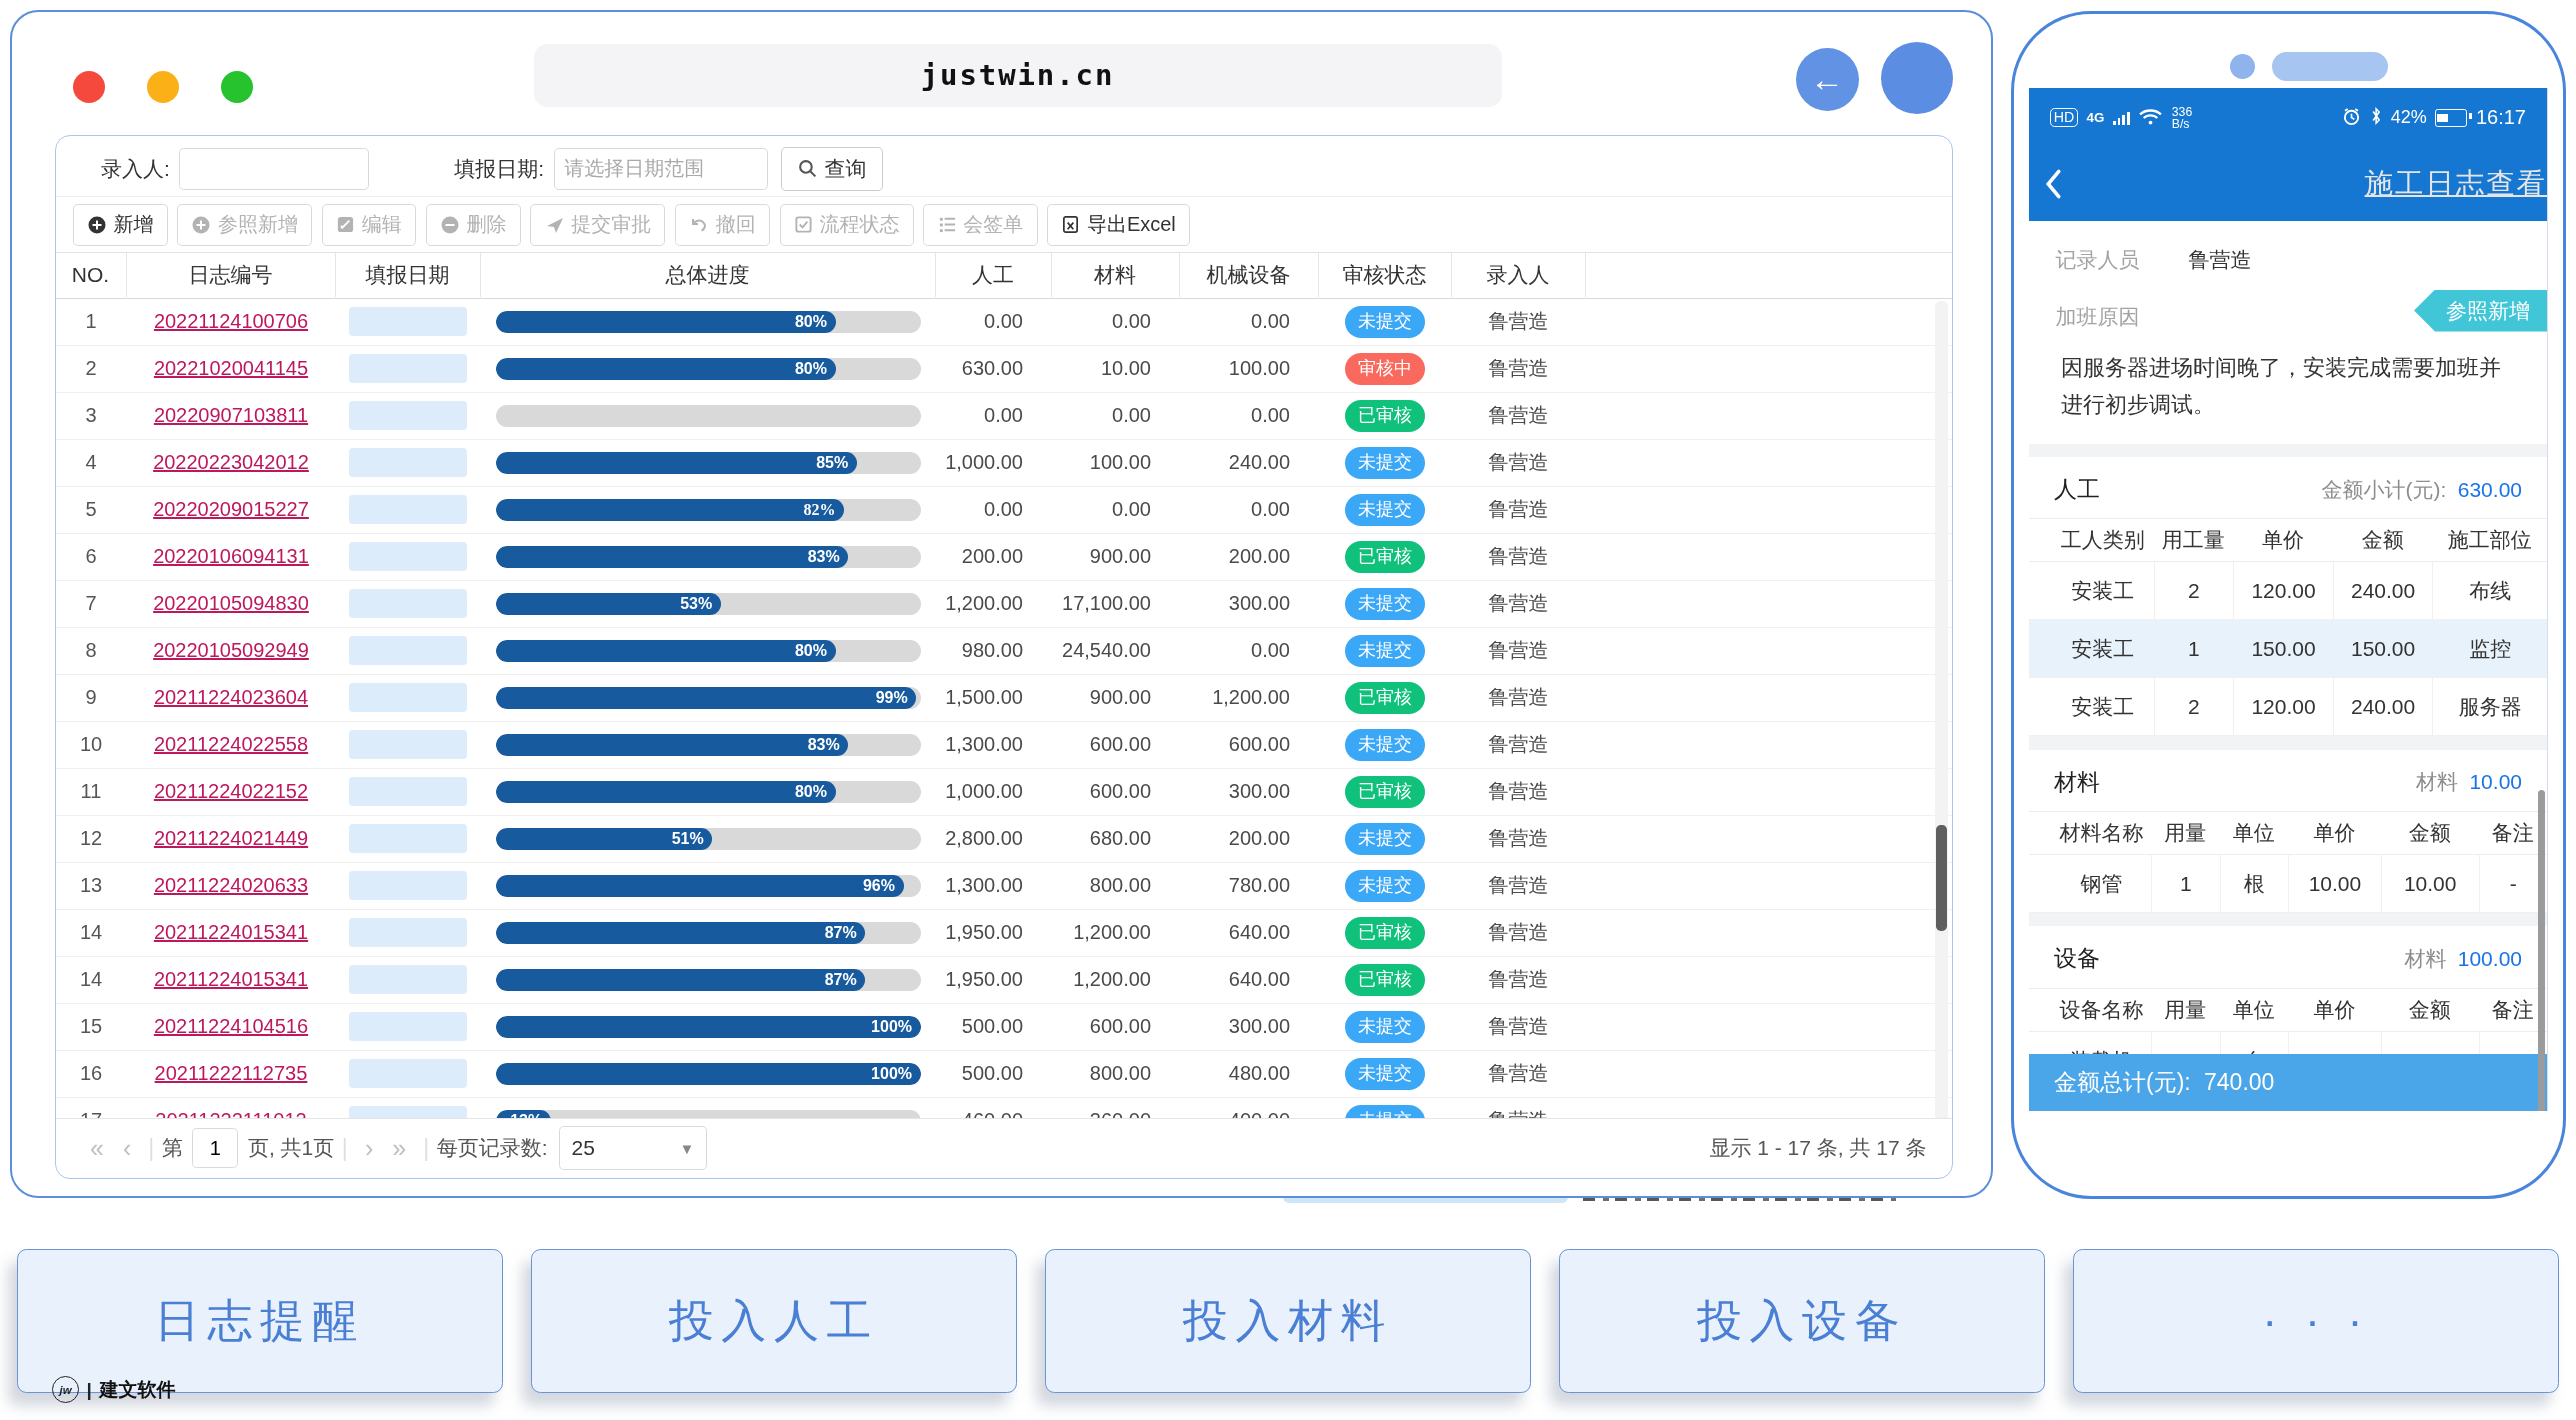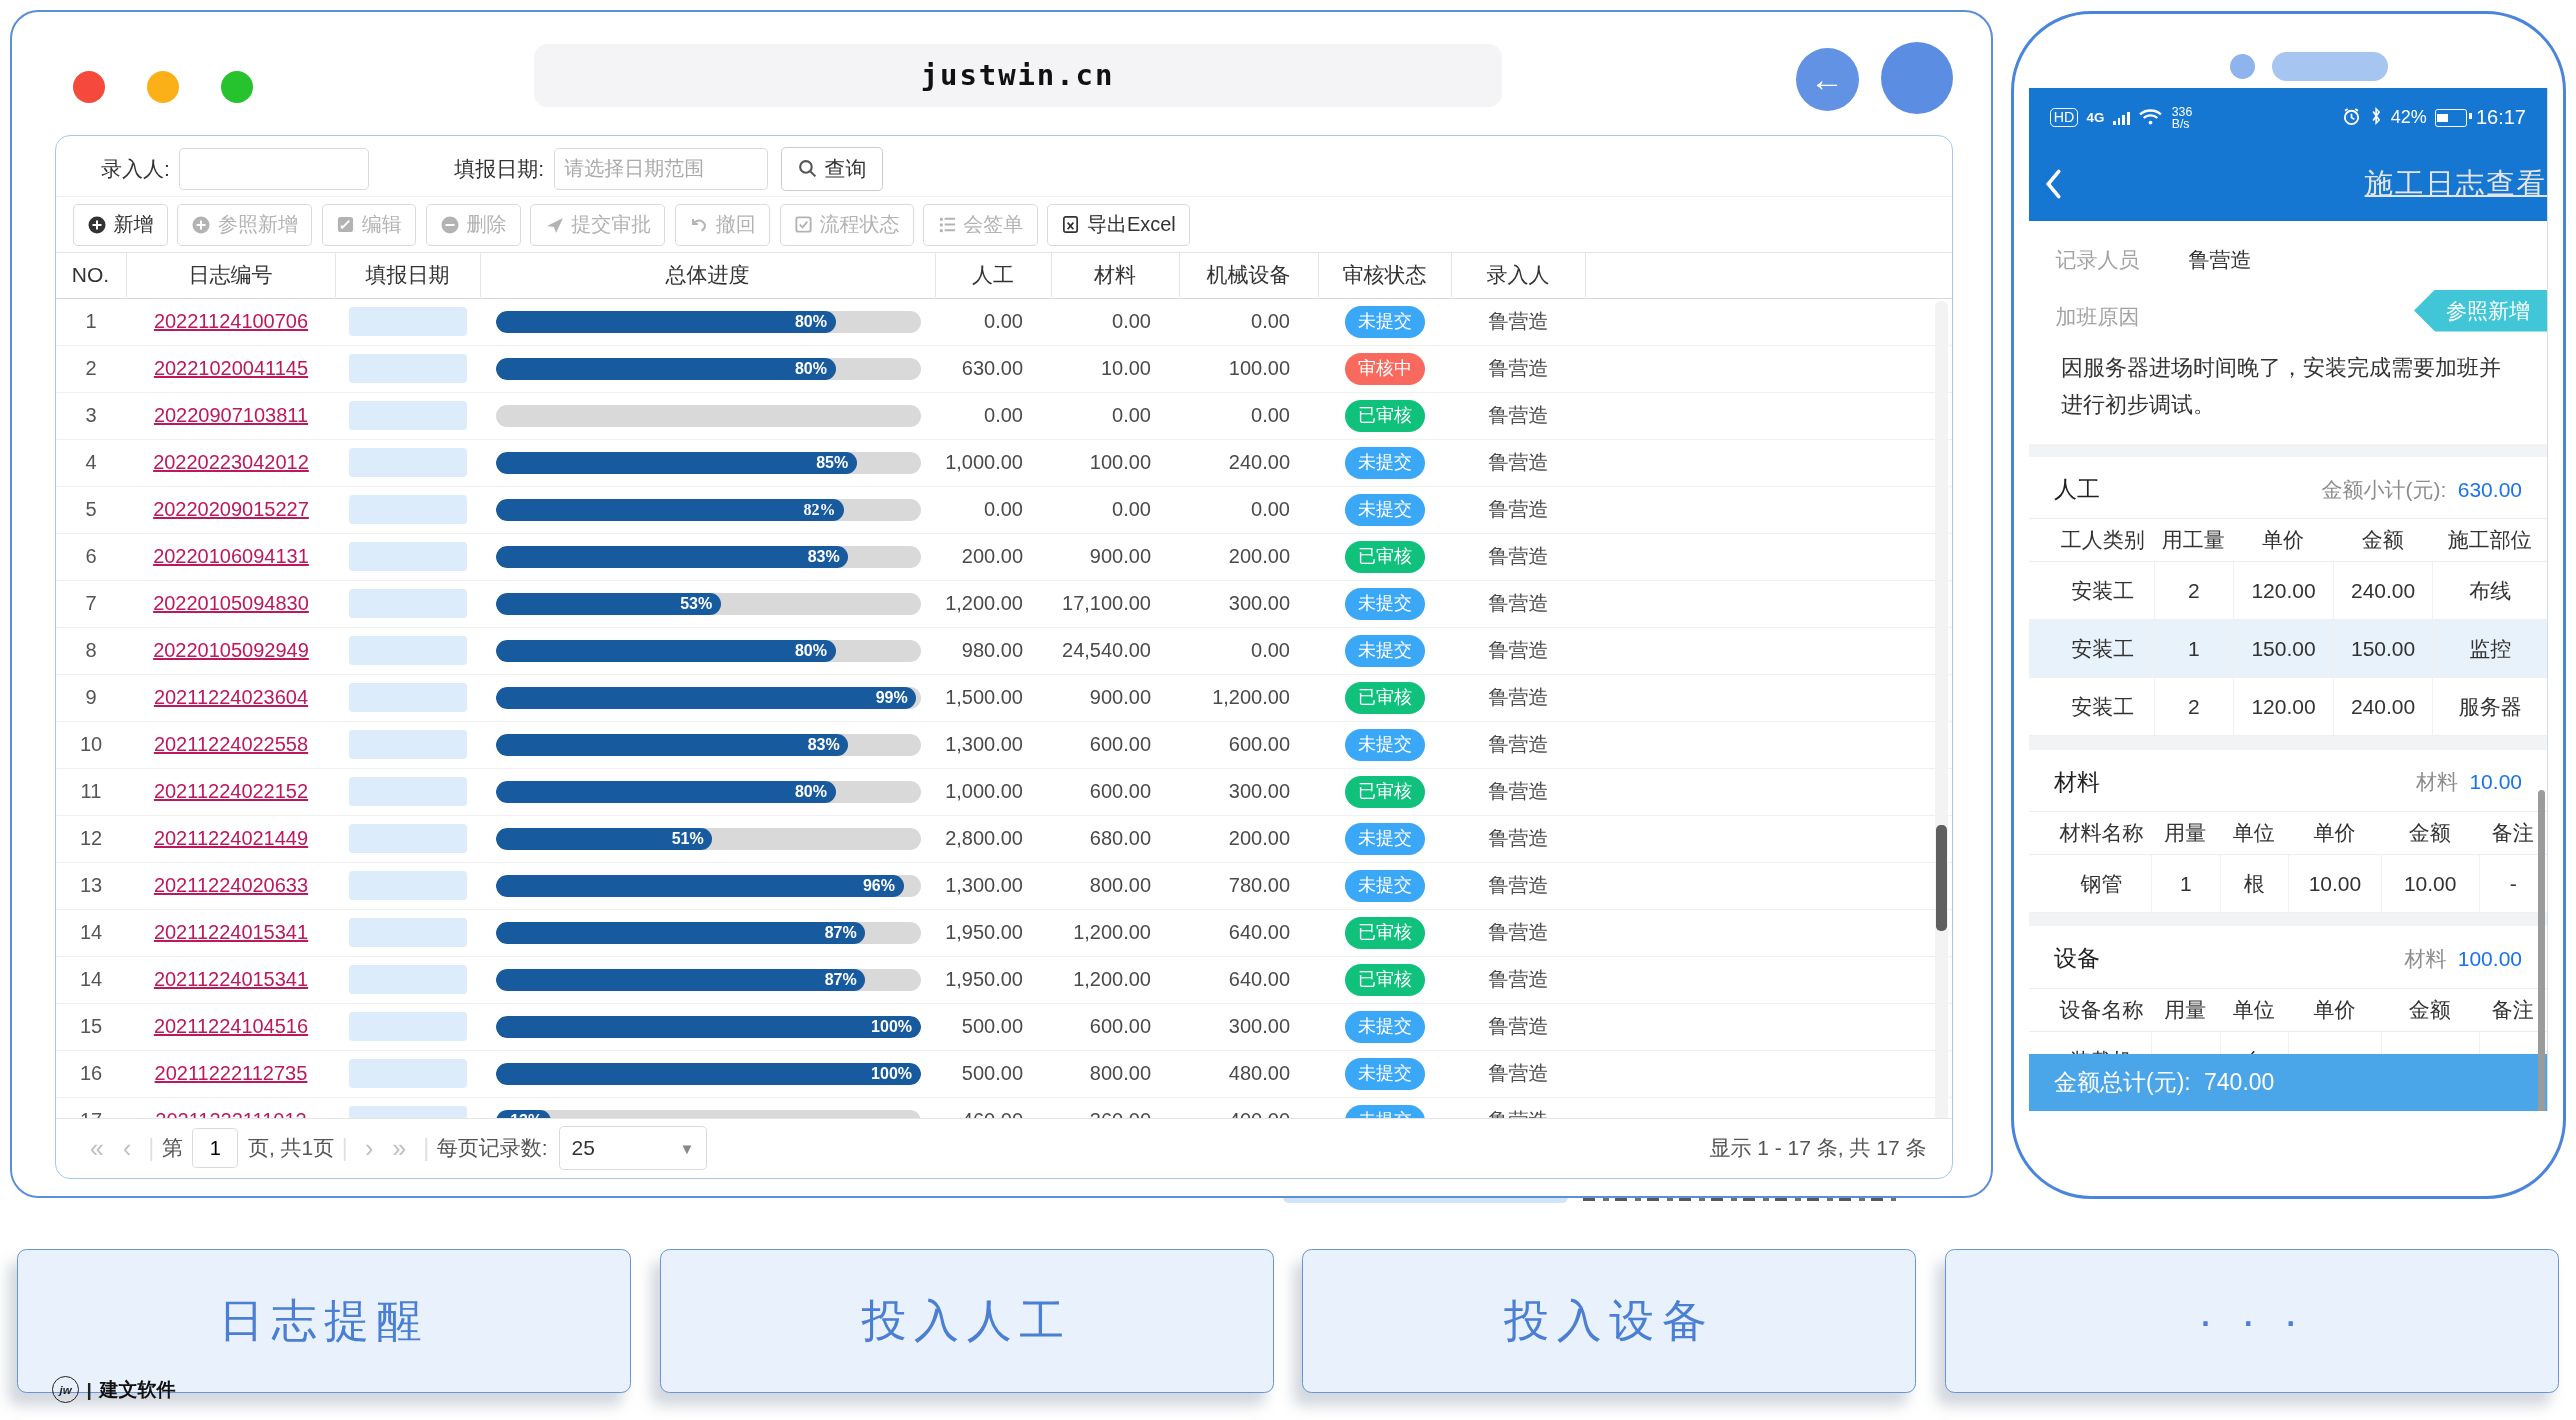--- a/index.html
+++ b/index.html
@@ -761,20 +761,21 @@
         <span>740.00</span>
       </div>
       <div class="pscroll"></div>
     </div>
   </div>
 </div>
 
 <div class="bottomrow" id="bottom-row">
     <div class="bigbtn">日志提醒</div>
     <div class="bigbtn">投入人工</div>
+    <div class="bigbtn">投入材料</div>
     <div class="bigbtn">投入设备</div>
     <div class="bigbtn">· · ·</div>
   </div>
 
 <div class="brand">
   <span class="brandlogo">jw</span>
   <span class="brandsep">|</span>
   <span class="brandname">建文软件</span>
 </div>
 

